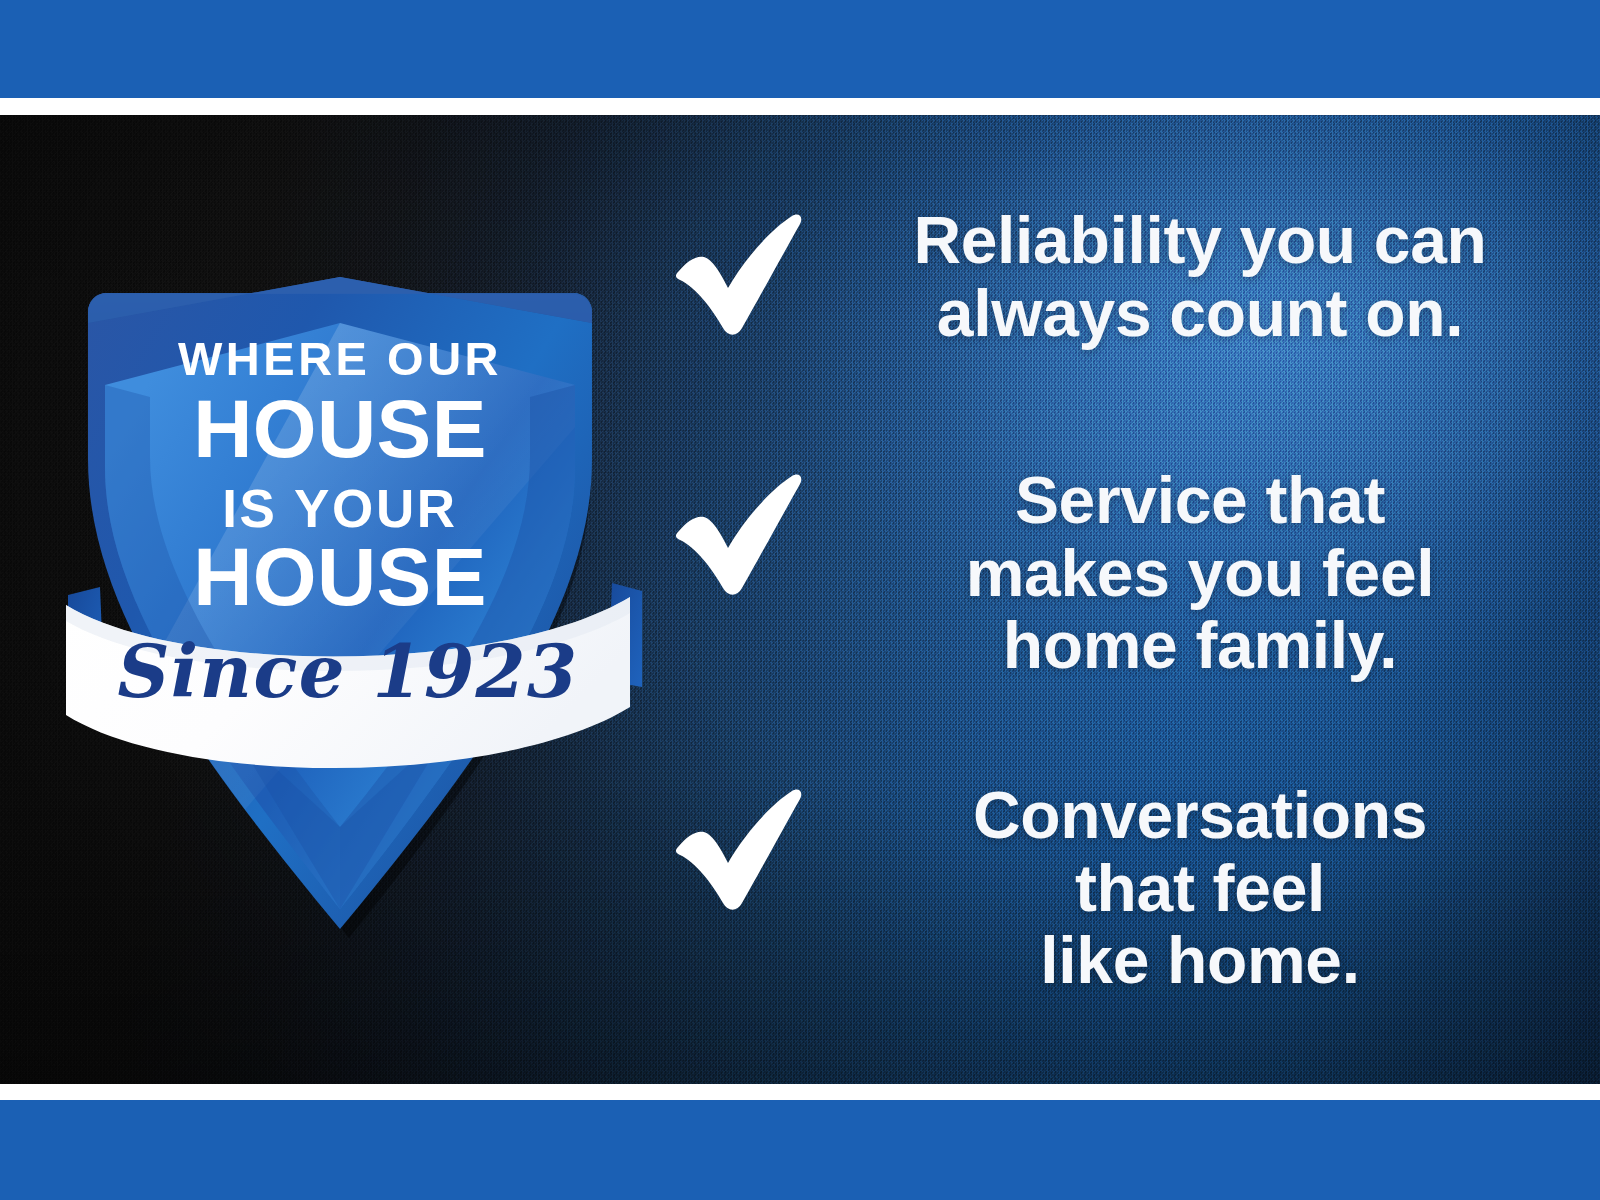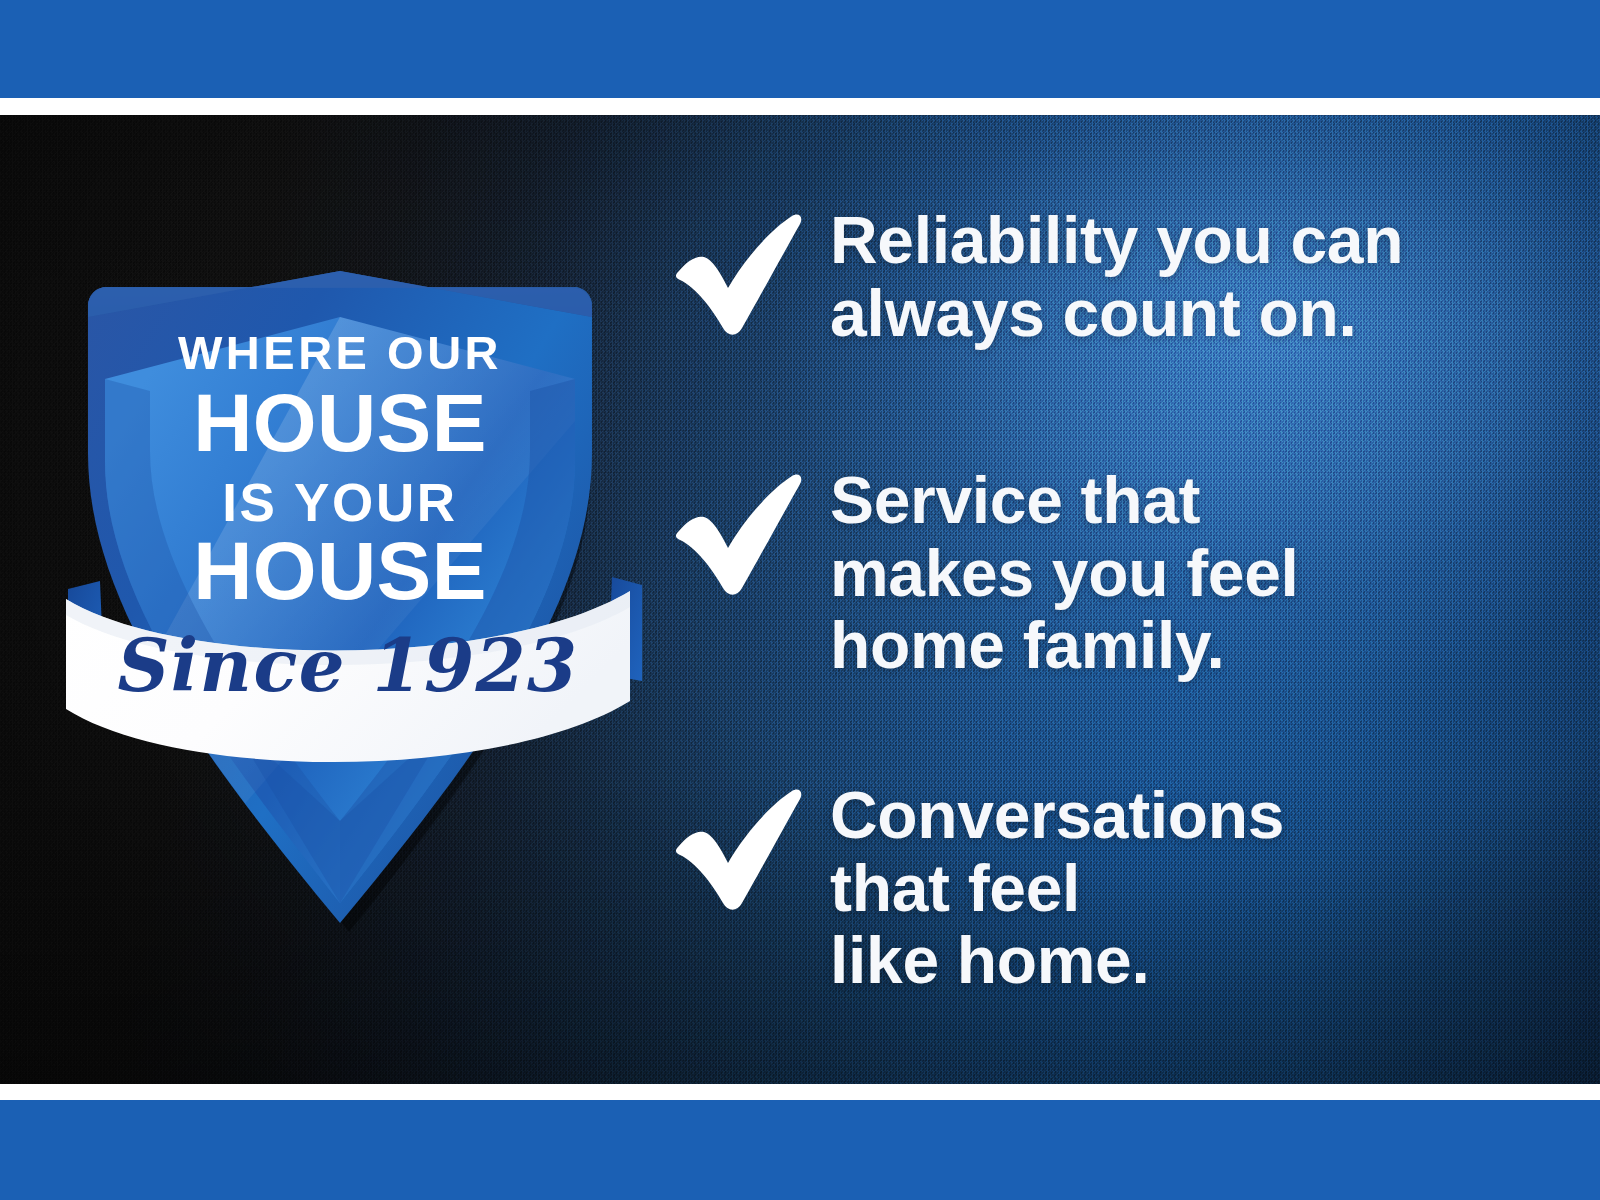--- a/index.html
+++ b/index.html
@@ -70,33 +70,33 @@
   }
   .bg-noise2{
     position:absolute;inset:-10px;
     opacity:.16;mix-blend-mode:overlay;
     background-image:
       repeating-conic-gradient(rgba(255,255,255,.7) 0% 25%, rgba(0,0,0,.7) 0% 50%);
     background-size:5px 7px;
   }
 
   
-  #emblem{position:absolute;left:30px;top:121px;width:640px;height:700px;z-index:3;}
+  #emblem{position:absolute;left:30px;top:127px;width:640px;height:700px;z-index:3;}
   #emblem svg{display:block;width:100%;height:100%;overflow:visible;}
 
   .sh-line{fill:#ffffff;font-weight:700;letter-spacing:.01em;
            font-family:"Liberation Sans", sans-serif;text-anchor:middle;}
   .sh-small{font-size:47px;letter-spacing:.075em;}
   .sh-big{font-size:82px;letter-spacing:.005em;}
   .sh-mid{font-size:53px;letter-spacing:.05em;}
   .sh-script{fill:#1b3c88;font-family:"DejaVu Serif", serif;font-style:italic;
              font-weight:700;font-size:72px;text-anchor:middle;letter-spacing:.02em;}
 
   
-  #bullets{position:absolute;left:665px;top:115px;width:905px;height:969px;z-index:4;}
+  #bullets{position:absolute;left:665px;top:115px;width:905px;height:969px;z-index:4;text-align:center;}
   .bullet{position:absolute;left:0;width:905px;}
   .b1{top:95px;}  .b2{top:355px;}  .b3{top:670px;}
 
   .check{position:absolute;left:5px;top:0;width:140px;height:130px;}
   .check svg{display:block;width:100%;height:100%;}
 
   .btext{
     position:absolute;left:165px;top:-6px;width:740px;
     color:#f6f8fb;
     font-family:"Liberation Sans", sans-serif;

